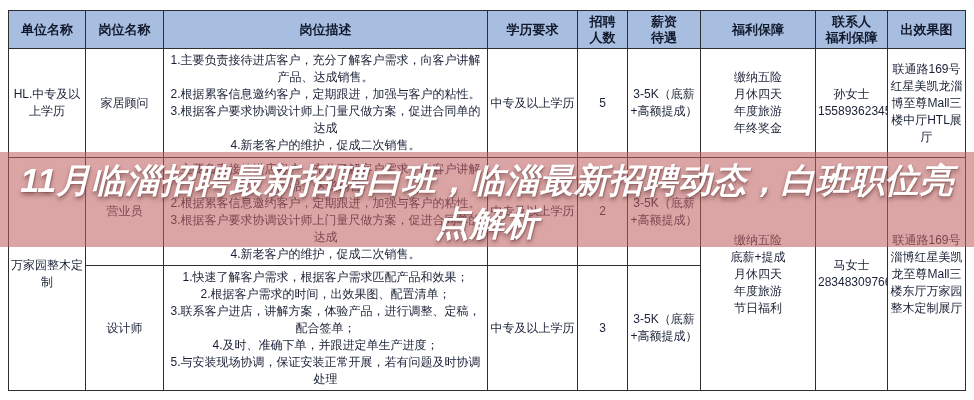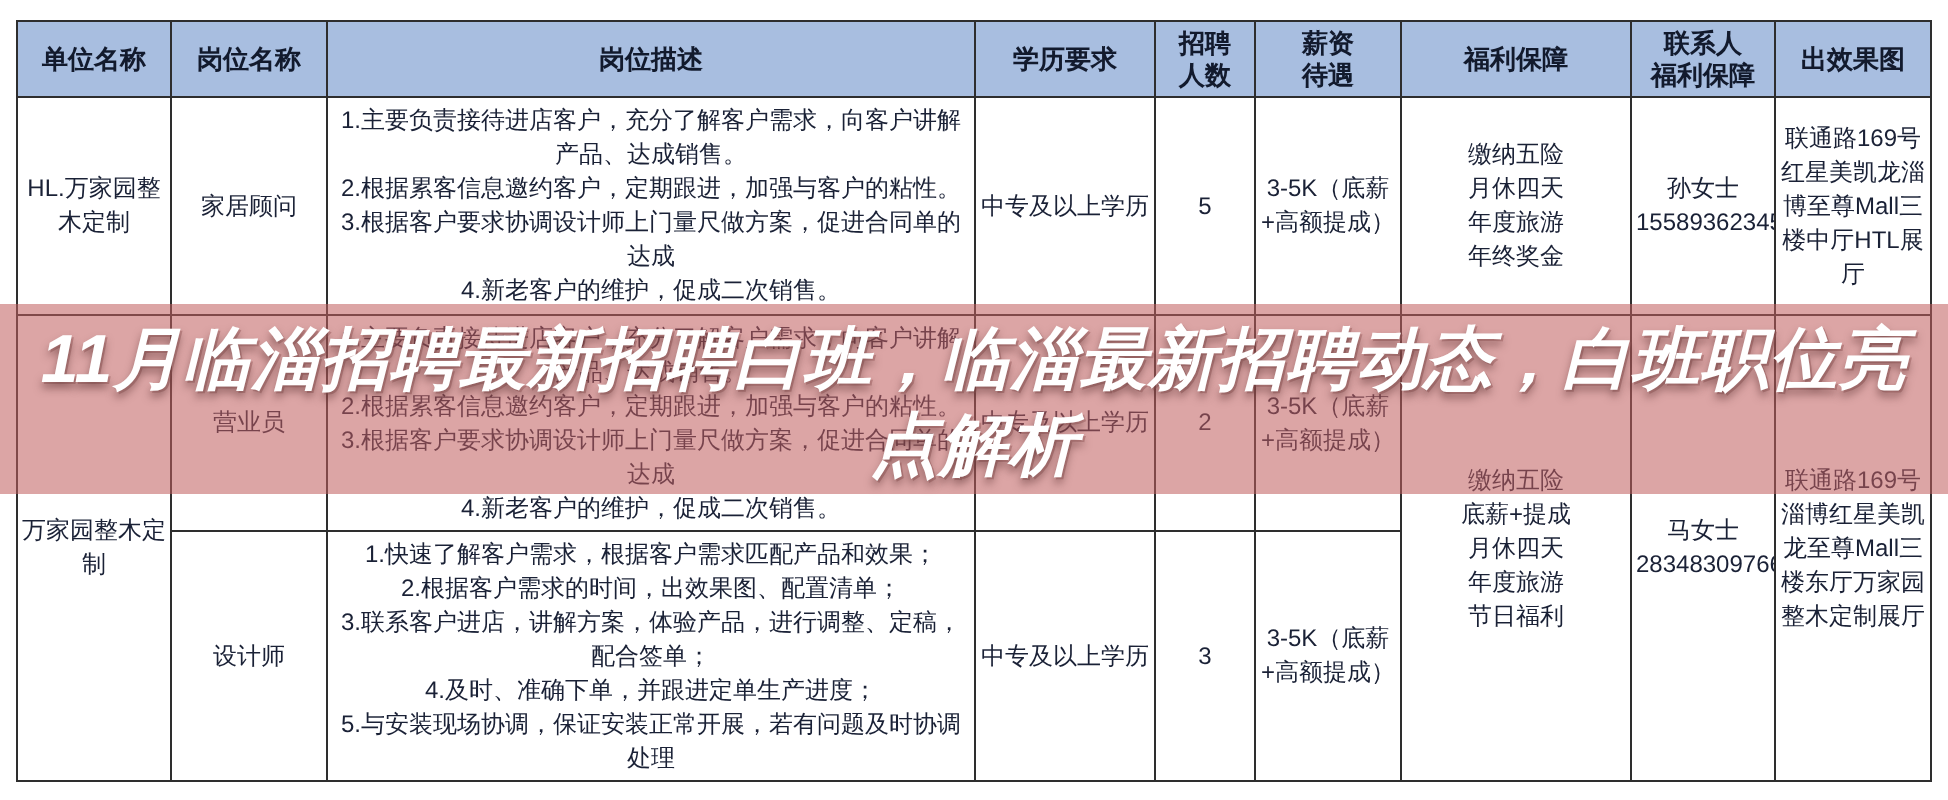--- a/index.html
+++ b/index.html
@@ -129,21 +129,21 @@
       <th>招聘
 人数</th>
       <th>薪资
 待遇</th>
       <th>福利保障</th>
       <th>联系人
 福利保障</th>
       <th>出效果图</th>
     </tr>
     <tr class="row-1">
-      <td class="unit-cell">HL.万家园整木定制</td>
+      <td class="unit-cell">HL.中专及以上学历</td>
       <td class="position-cell">家居顾问</td>
       <td class="desc-cell">1.主要负责接待进店客户，充分了解客户需求，向客户讲解产品、达成销售。
 2.根据累客信息邀约客户，定期跟进，加强与客户的粘性。
 3.根据客户要求协调设计师上门量尺做方案，促进合同单的达成
 4.新老客户的维护，促成二次销售。</td>
       <td>中专及以上学历</td>
       <td>5</td>
       <td>3-5K（底薪+高额提成）</td>
       <td class="benefits-cell">缴纳五险
 月休四天

